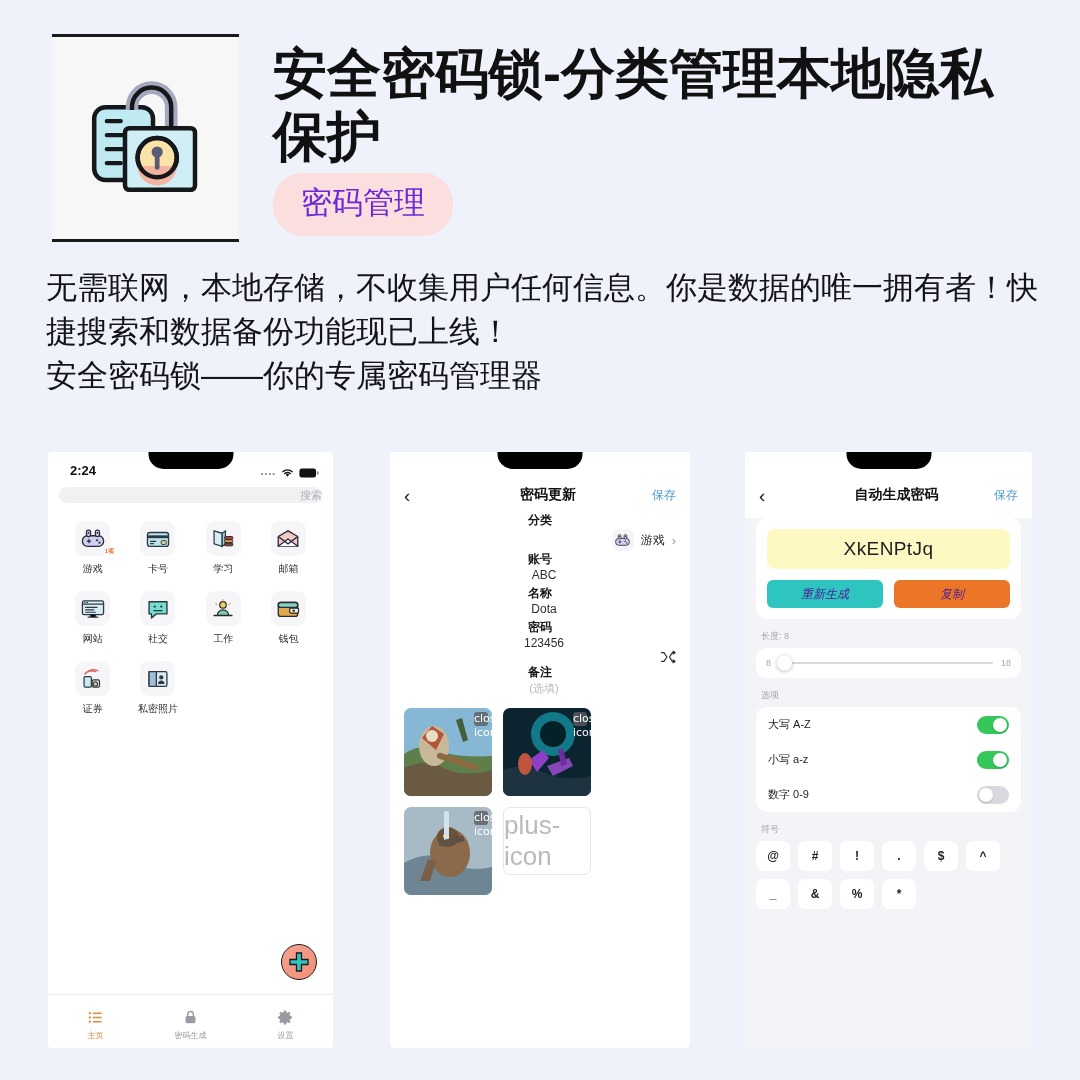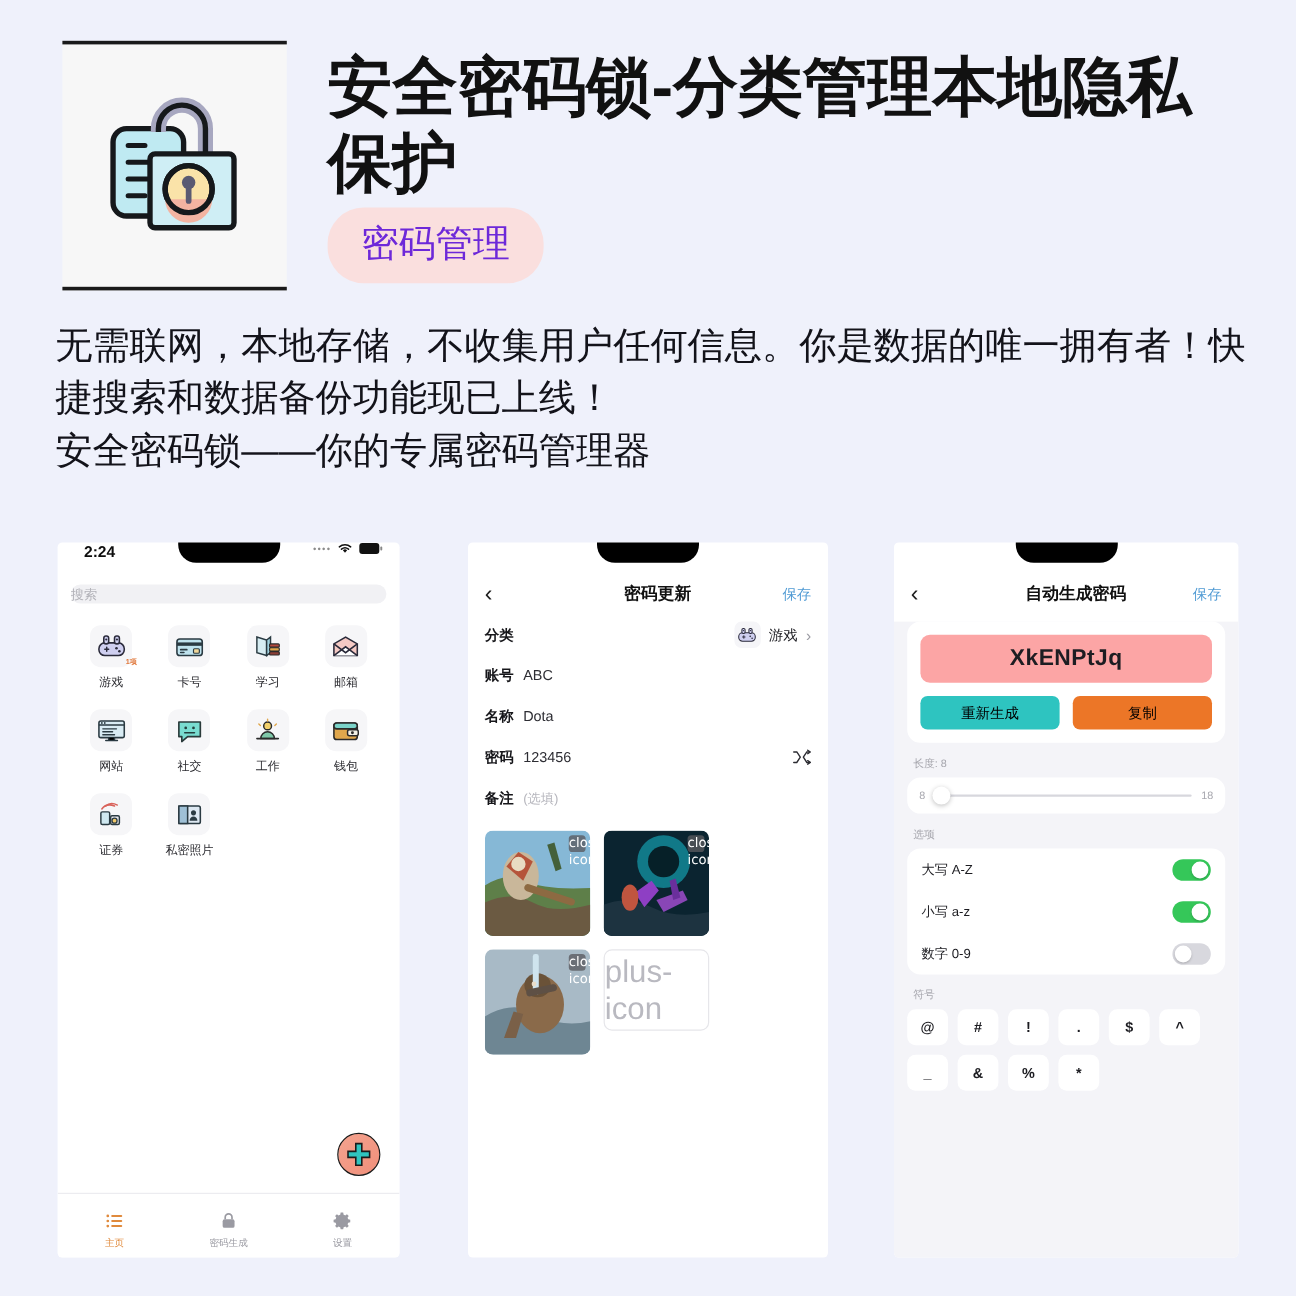--- a/index.html
+++ b/index.html
@@ -50,36 +50,36 @@
     border-radius: 4px;
     overflow: hidden;
   }
   #phone1 { left: 48px; width: 285px; height: 596px; }
   #phone2 { left: 390px; width: 300px; height: 596px; }
   #phone3 { left: 745px; width: 287px; height: 596px; }
 
   
   .statusbar {
     position: relative; height: 26px;
-    display: flex; align-items: flex-start;
+    display: flex; align-items: flex-end;
   }
   .sb-time { font-size: 13px; font-weight: 700; color: #0d0d0d; margin-left: 22px; }
   .notch {
     position: absolute; left: 50%; transform: translateX(-50%);
     top: -8px; width: 85px; height: 25px;
     background: #000; border-radius: 0 0 15px 15px;
   }
   .sb-right { position: absolute; right: 14px; display: flex; align-items: center; gap: 5px; }
   .sb-dots { font-size: 8px; color: #8b8b8b; letter-spacing: 1px; }
   .sb-wifi svg, .sb-batt svg { display: block; }
 
   
   .search-bar {
     margin: 9px 11px 0; height: 16px; background: #f1f1f4;
-    border-radius: 8px; display: flex; align-items: center; justify-content: flex-start;
+    border-radius: 8px; display: flex; align-items: center; justify-content: flex-end;
   }
   .search-bar span { font-size: 11px; color: #b2b2b8; }
 
   
   .cat-grid {
     display: grid; grid-template-columns: repeat(4, 1fr);
     padding: 18px 12px 0; row-gap: 15px; justify-items: center;
   }
   .cat-item { display: flex; flex-direction: column; align-items: center; position: relative; }
   .cat-tile {
@@ -121,21 +121,21 @@
     padding: 0 14px; position: relative;
   }
   .nav-back { font-size: 19px; color: #1b1b1b; line-height: 1; font-weight: 300; }
   .nav-title {
     position: absolute; left: 16px; right: 0; text-align: center;
     font-size: 14px; font-weight: 700; color: #111;
   }
   .nav-action { margin-left: auto; font-size: 12px; color: #4f9ad4; position: relative; z-index: 2; }
 
   .form { padding: 0 14px; }
-  .form-row { display: flex; align-items: center; min-height: 34px; }
+  .form-row { display: flex; align-items: center; min-height: 34px; flex-direction: column; }
   .form-row .lbl { font-size: 12px; font-weight: 700; color: #16161a; }
   .form-row .val { font-size: 12px; color: #2d2d33; margin-left: 8px; }
   .form-row .ph { font-size: 11px; color: #b6b6bd; margin-left: 8px; }
   .form-row .right { margin-left: auto; display: flex; align-items: center; gap: 7px; }
   .cat-mini {
     width: 22px; height: 22px; border-radius: 6px; background: #f5f5f8;
     display: flex; align-items: center; justify-content: center;
   }
   .cat-mini svg { width: 17px; height: 17px; }
   .cat-mini-label { font-size: 12px; color: #1b1b20; }
@@ -156,29 +156,29 @@
   .thumb-add {
     width: 88px; height: 68px; border-radius: 7px; border: 1px solid #e6e6ea;
     display: flex; align-items: center; justify-content: flex-start;
     color: #b9b9c0; font-size: 26px; font-weight: 300;
   }
 
   
   .gen-body { background: #f4f4f8; height: 562px; padding: 0 11px; }
   .gen-card { background: #fff; border-radius: 11px; padding: 11px; margin-top: 6px; }
   .gen-output {
-    background: #fca5a5; border-radius: 8px; height: 40px;
+    background: #fef9c3; border-radius: 8px; height: 40px;
     display: flex; align-items: center; justify-content: center;
-    font-size: 19px; font-weight: 700; color: #1d1d22; letter-spacing: .4px;
+    font-size: 19px; font-weight: 400; color: #1d1d22; letter-spacing: .4px;
   }
   .gen-btns { display: flex; gap: 11px; margin-top: 11px; }
   .gen-btn {
     flex: 1; height: 28px; border-radius: 6px;
     display: flex; align-items: center; justify-content: center;
-    font-size: 12px; color: #000000; font-weight: 500;
+    font-size: 12px; color: #4c1d95; font-weight: 500; font-style: italic;
   }
   .gen-btn.regen { background: #2ec4c0; }
   .gen-btn.copy { background: #ec7627; }
 
   .sec-label { font-size: 9px; color: #a6a6ad; margin: 11px 0 5px 5px; }
   .slider-card {
     background: #fff; border-radius: 11px; height: 30px;
     display: flex; align-items: center; padding: 0 10px; gap: 8px;
   }
   .slider-end { font-size: 9px; color: #a8a8af; }

